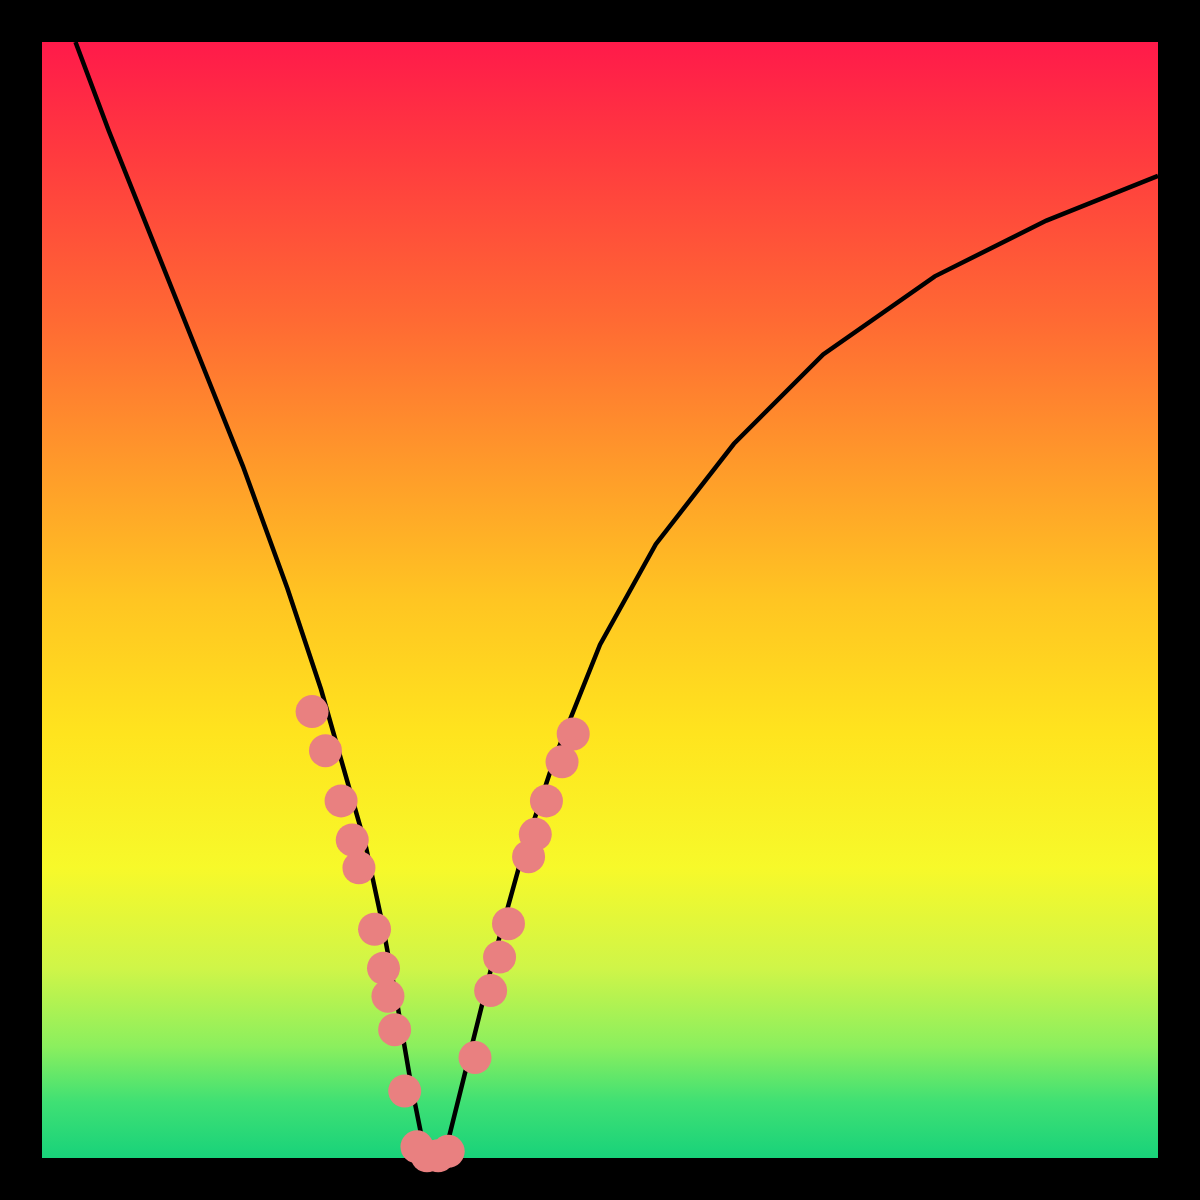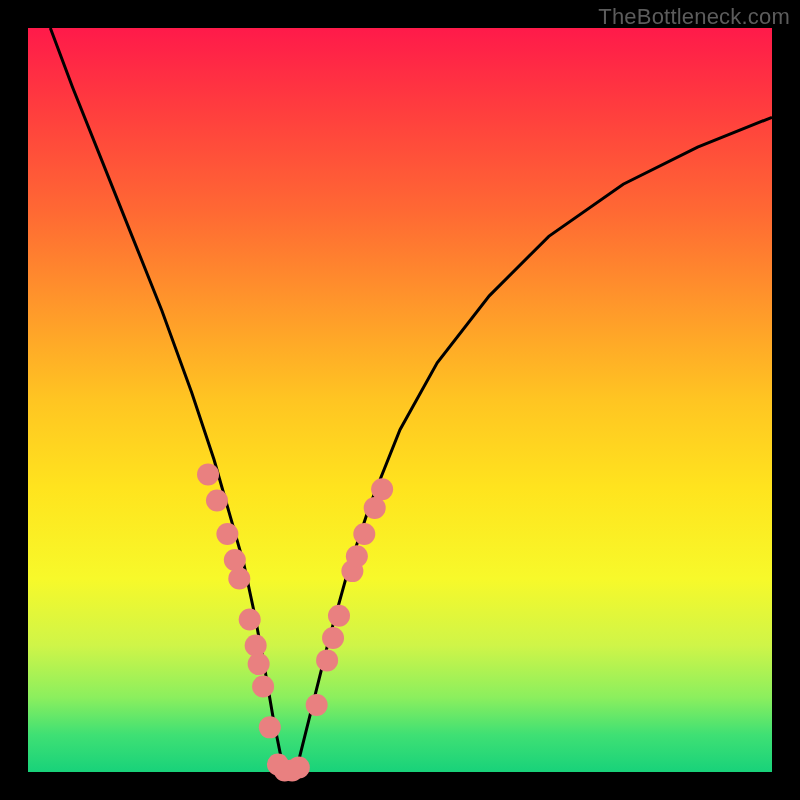--- a/index.html
+++ b/index.html
@@ -54,21 +54,20 @@
     top: 0;
     width: 744px;
     height: 744px;
     overflow: visible;
   }
 </style>
 </head>
 <body>
 
 <div class="frame">
-  <div class="watermark">TheBottleneck.com</div>
   <div class="plot">
     <svg class="curve" viewBox="0 0 744 744">
       <path id="curve-path" fill="none" stroke="#000000" stroke-width="3" d="M22.32 0.00 L44.64 59.52 L74.40 133.92 L104.16 208.32 L133.92 282.72 L163.68 364.56 L186.00 431.52 L200.88 483.60 L215.76 535.68 L226.92 587.76 L236.59 639.84 L245.52 691.92 L252.96 729.12 L260.40 744.00 L271.56 729.12 L286.44 669.60 L301.32 610.08 L319.92 543.12 L342.24 476.16 L372.00 401.76 L409.20 334.80 L461.28 267.84 L520.80 208.32 L595.20 156.24 L669.60 119.04 L744.00 89.28"></path>
       <g id="marker-group">
           <circle cx="180.05" cy="446.40" r="11" fill="#e98080"></circle>
           <circle cx="188.98" cy="472.44" r="11" fill="#e98080"></circle>
           <circle cx="199.39" cy="505.92" r="11" fill="#e98080"></circle>
           <circle cx="206.83" cy="531.96" r="11" fill="#e98080"></circle>
           <circle cx="211.30" cy="550.56" r="11" fill="#e98080"></circle>
           <circle cx="221.71" cy="591.48" r="11" fill="#e98080"></circle>

